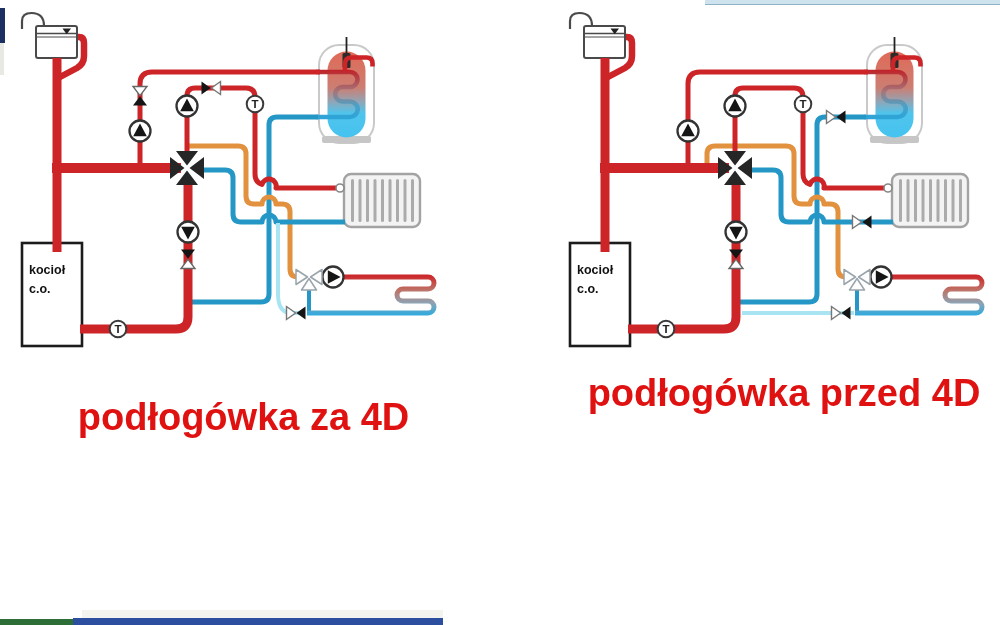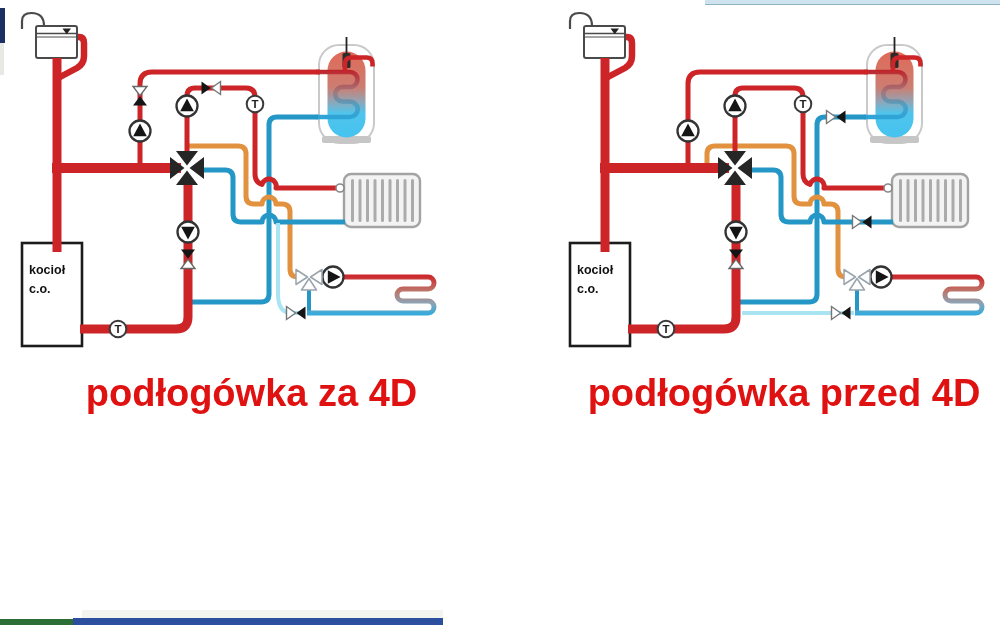--- a/index.html
+++ b/index.html
@@ -1,20 +1,20 @@
 <!DOCTYPE html>
 <html><head>
 <meta charset="utf-8">
 <style>
   html,body{margin:0;padding:0;background:#fff;}
   #stage{position:relative;width:1000px;height:625px;background:#fff;overflow:hidden;
          font-family:"Liberation Sans", sans-serif;}
   .caption{position:absolute;top:372px;text-align:center;font-weight:bold;
            font-size:38px;letter-spacing:0px;white-space:nowrap;}
-  #capL{left:8px;width:487px;}
+  #capL{left:0;width:487px;margin-top:24px;}
   #capR{left:540px;width:488px;}
   .svgbox{position:absolute;top:0;}
   #svgL{left:0;}
   #svgR{left:548px;}
   .edge{position:absolute;}
 </style>
 </head>
 <body>
 
 <div id="stage">

